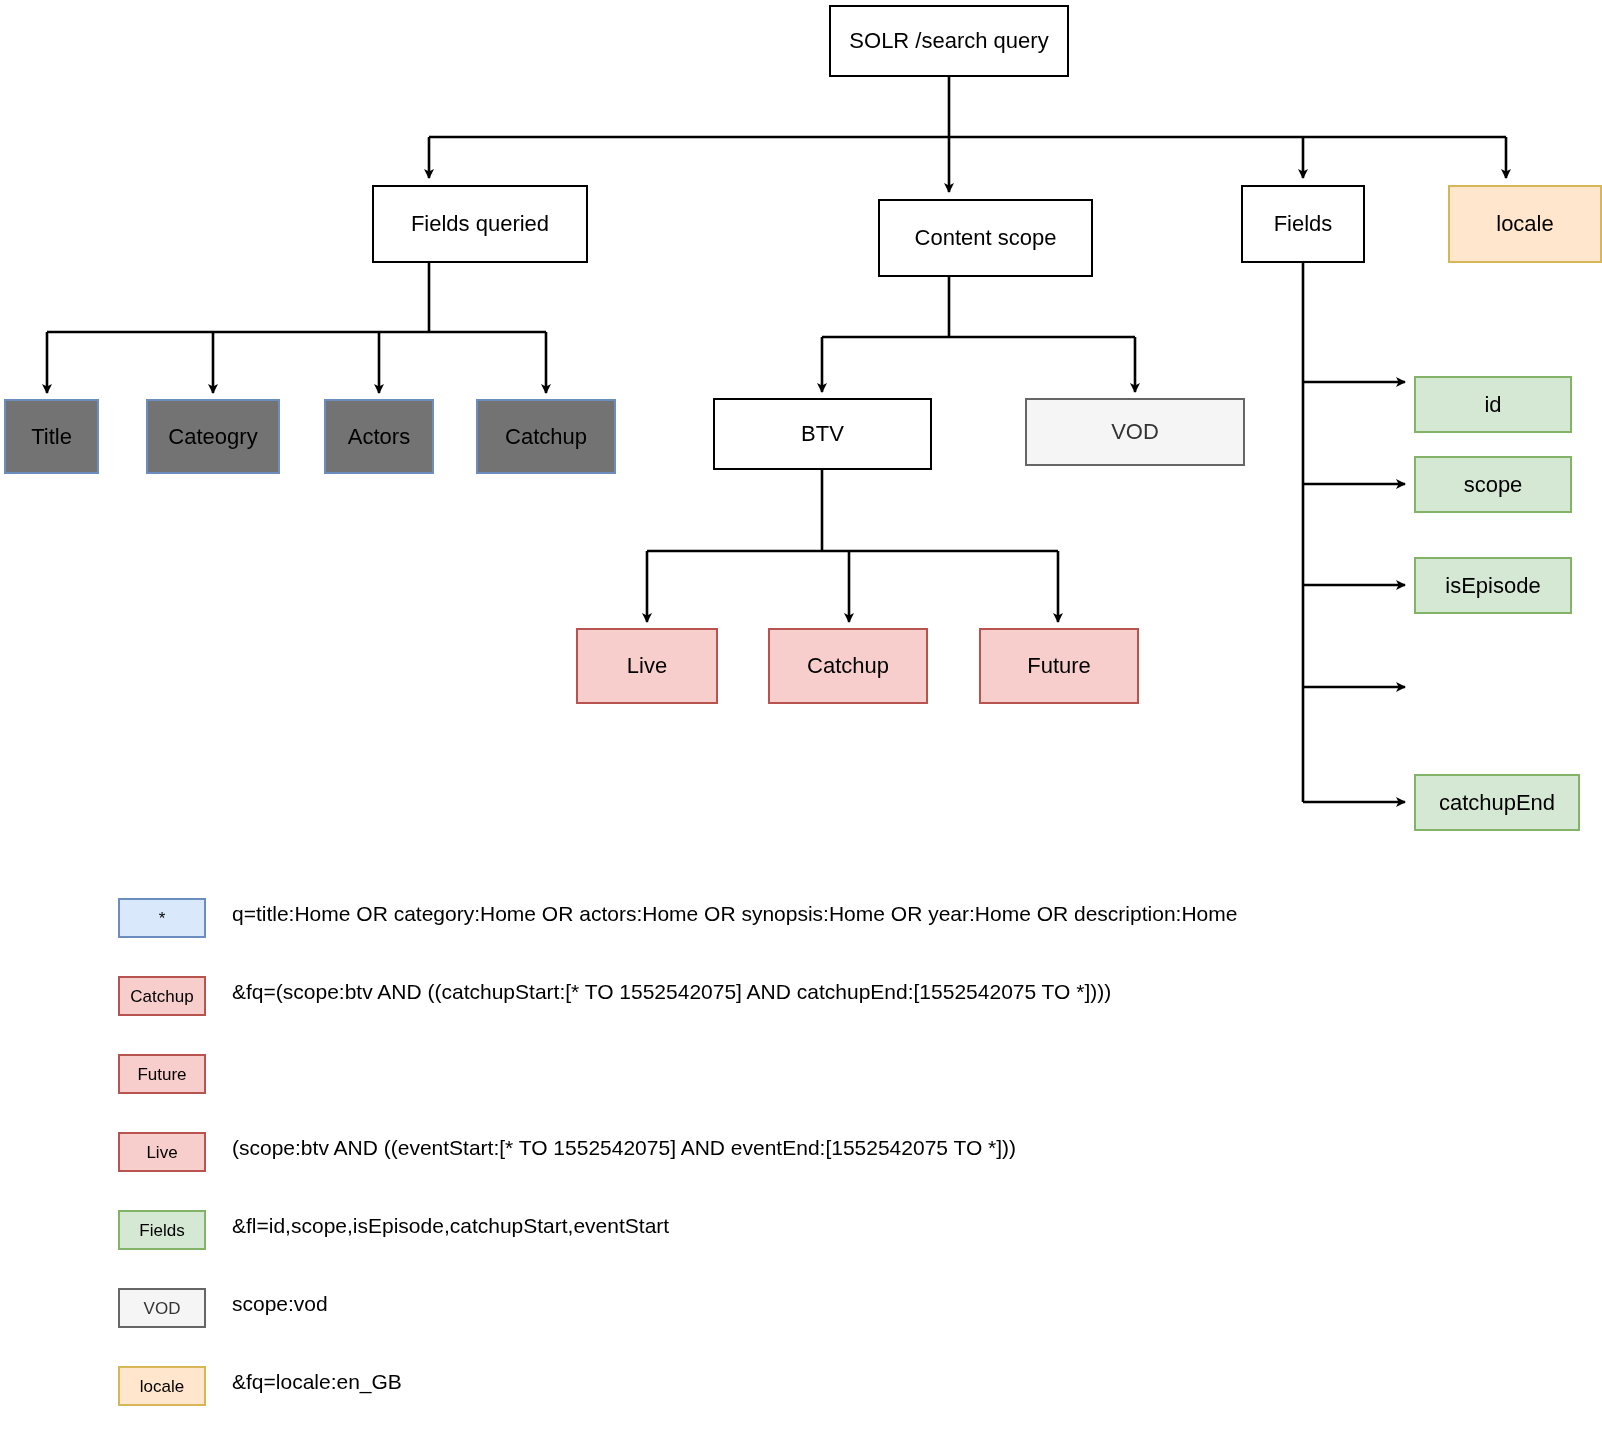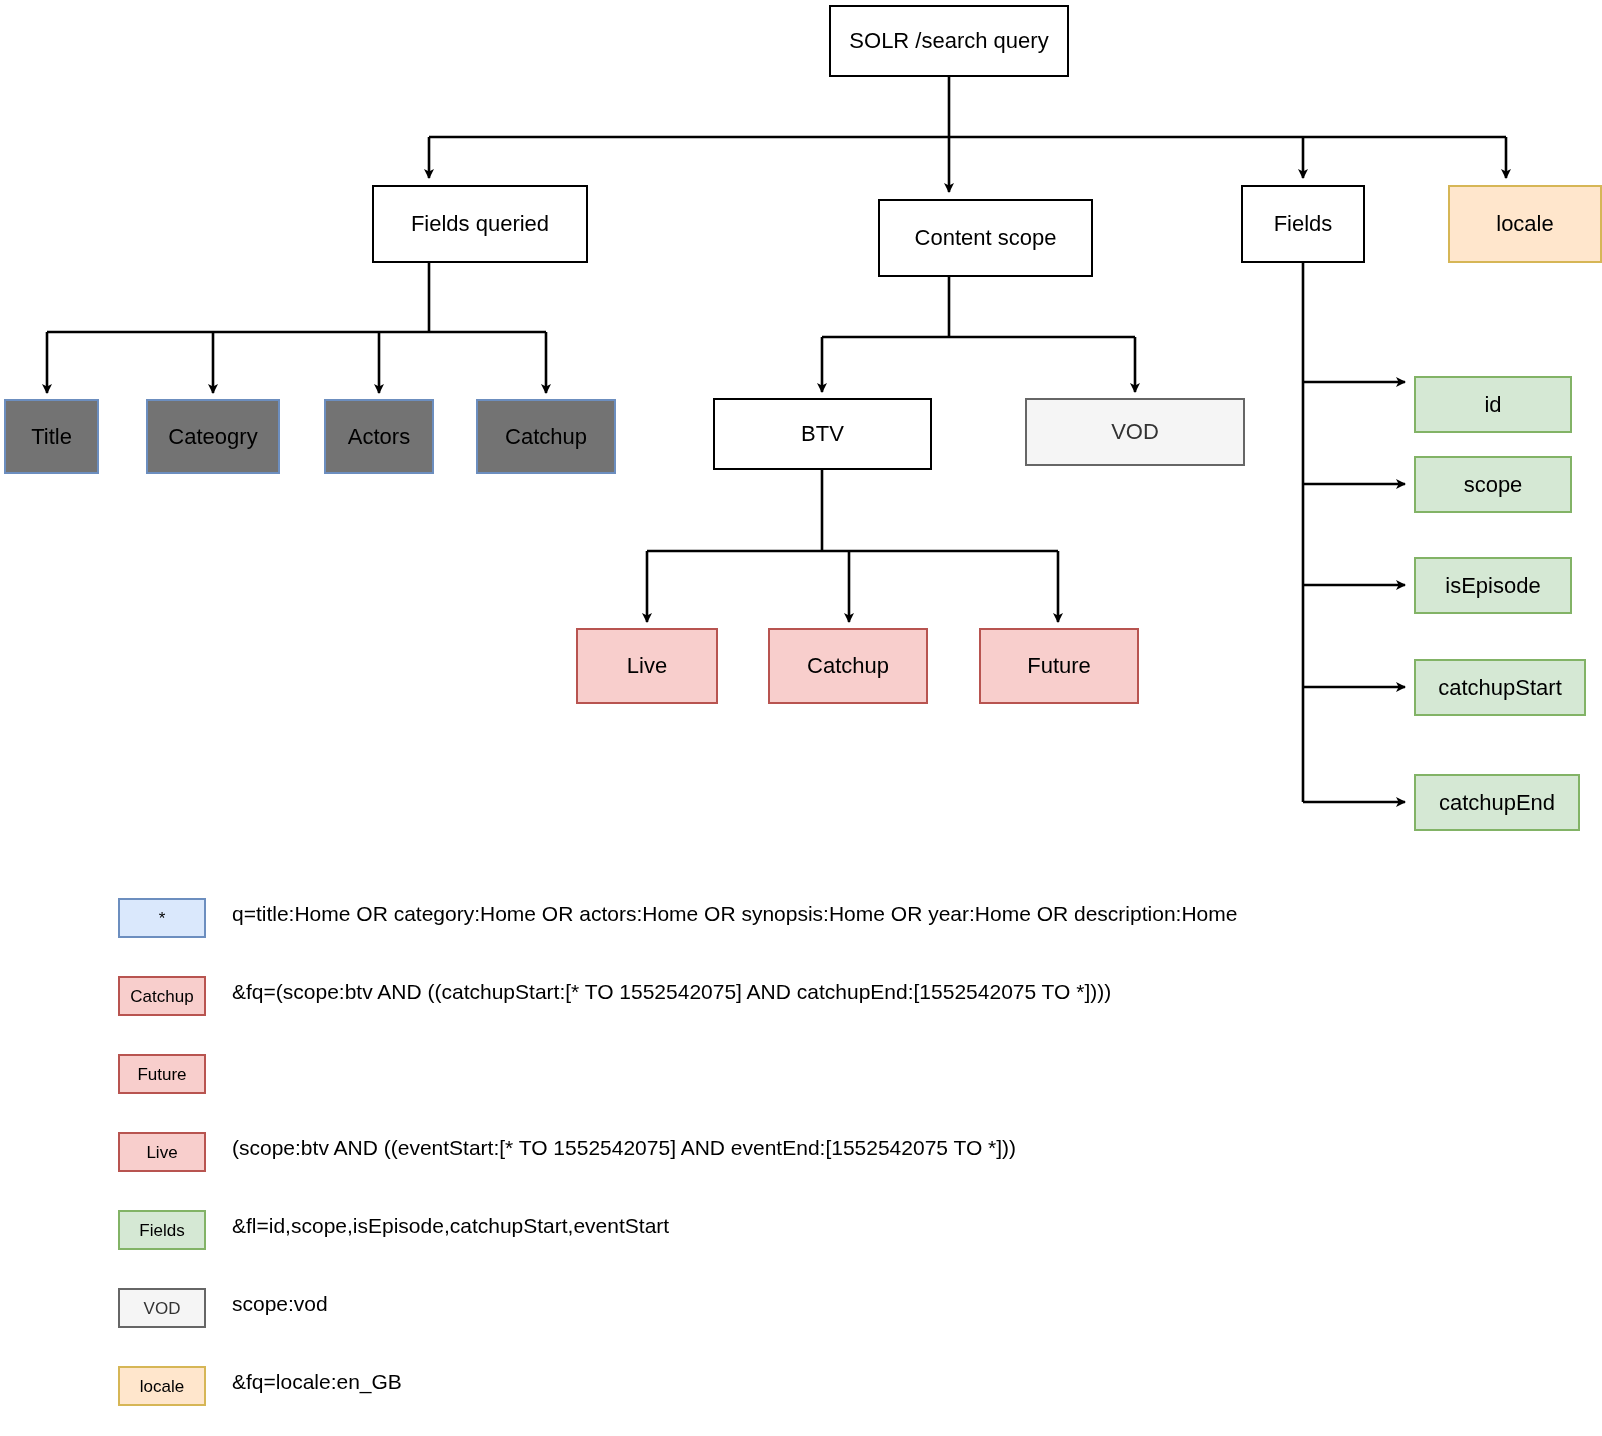--- a/index.html
+++ b/index.html
@@ -190,23 +190,20 @@
 
   <div class="node green" style="left:1414px; top:354px; width:158px; height:57px;margin-top:22px;">
     <span>id</span>
   </div>
   <div class="node green" style="left:1414px; top:456px; width:158px; height:57px;">
     <span>scope</span>
   </div>
   <div class="node green" style="left:1414px; top:557px; width:158px; height:57px;">
     <span>isEpisode</span>
   </div>
-  <div class="node green" style="left:1414px; top:659px; width:172px; height:57px;">
-    <span>catchupStart</span>
-  </div>
   <div class="node green" style="left:1414px; top:774px; width:166px; height:57px;">
     <span>catchupEnd</span>
   </div>
 
   <div class="legend">
     <div class="legend-row">
       <div class="legend-swatch blue">
         <span>*</span>
       </div>
       <div class="legend-text">q=title:Home OR category:Home OR actors:Home OR synopsis:Home OR year:Home OR description:Home</div>

